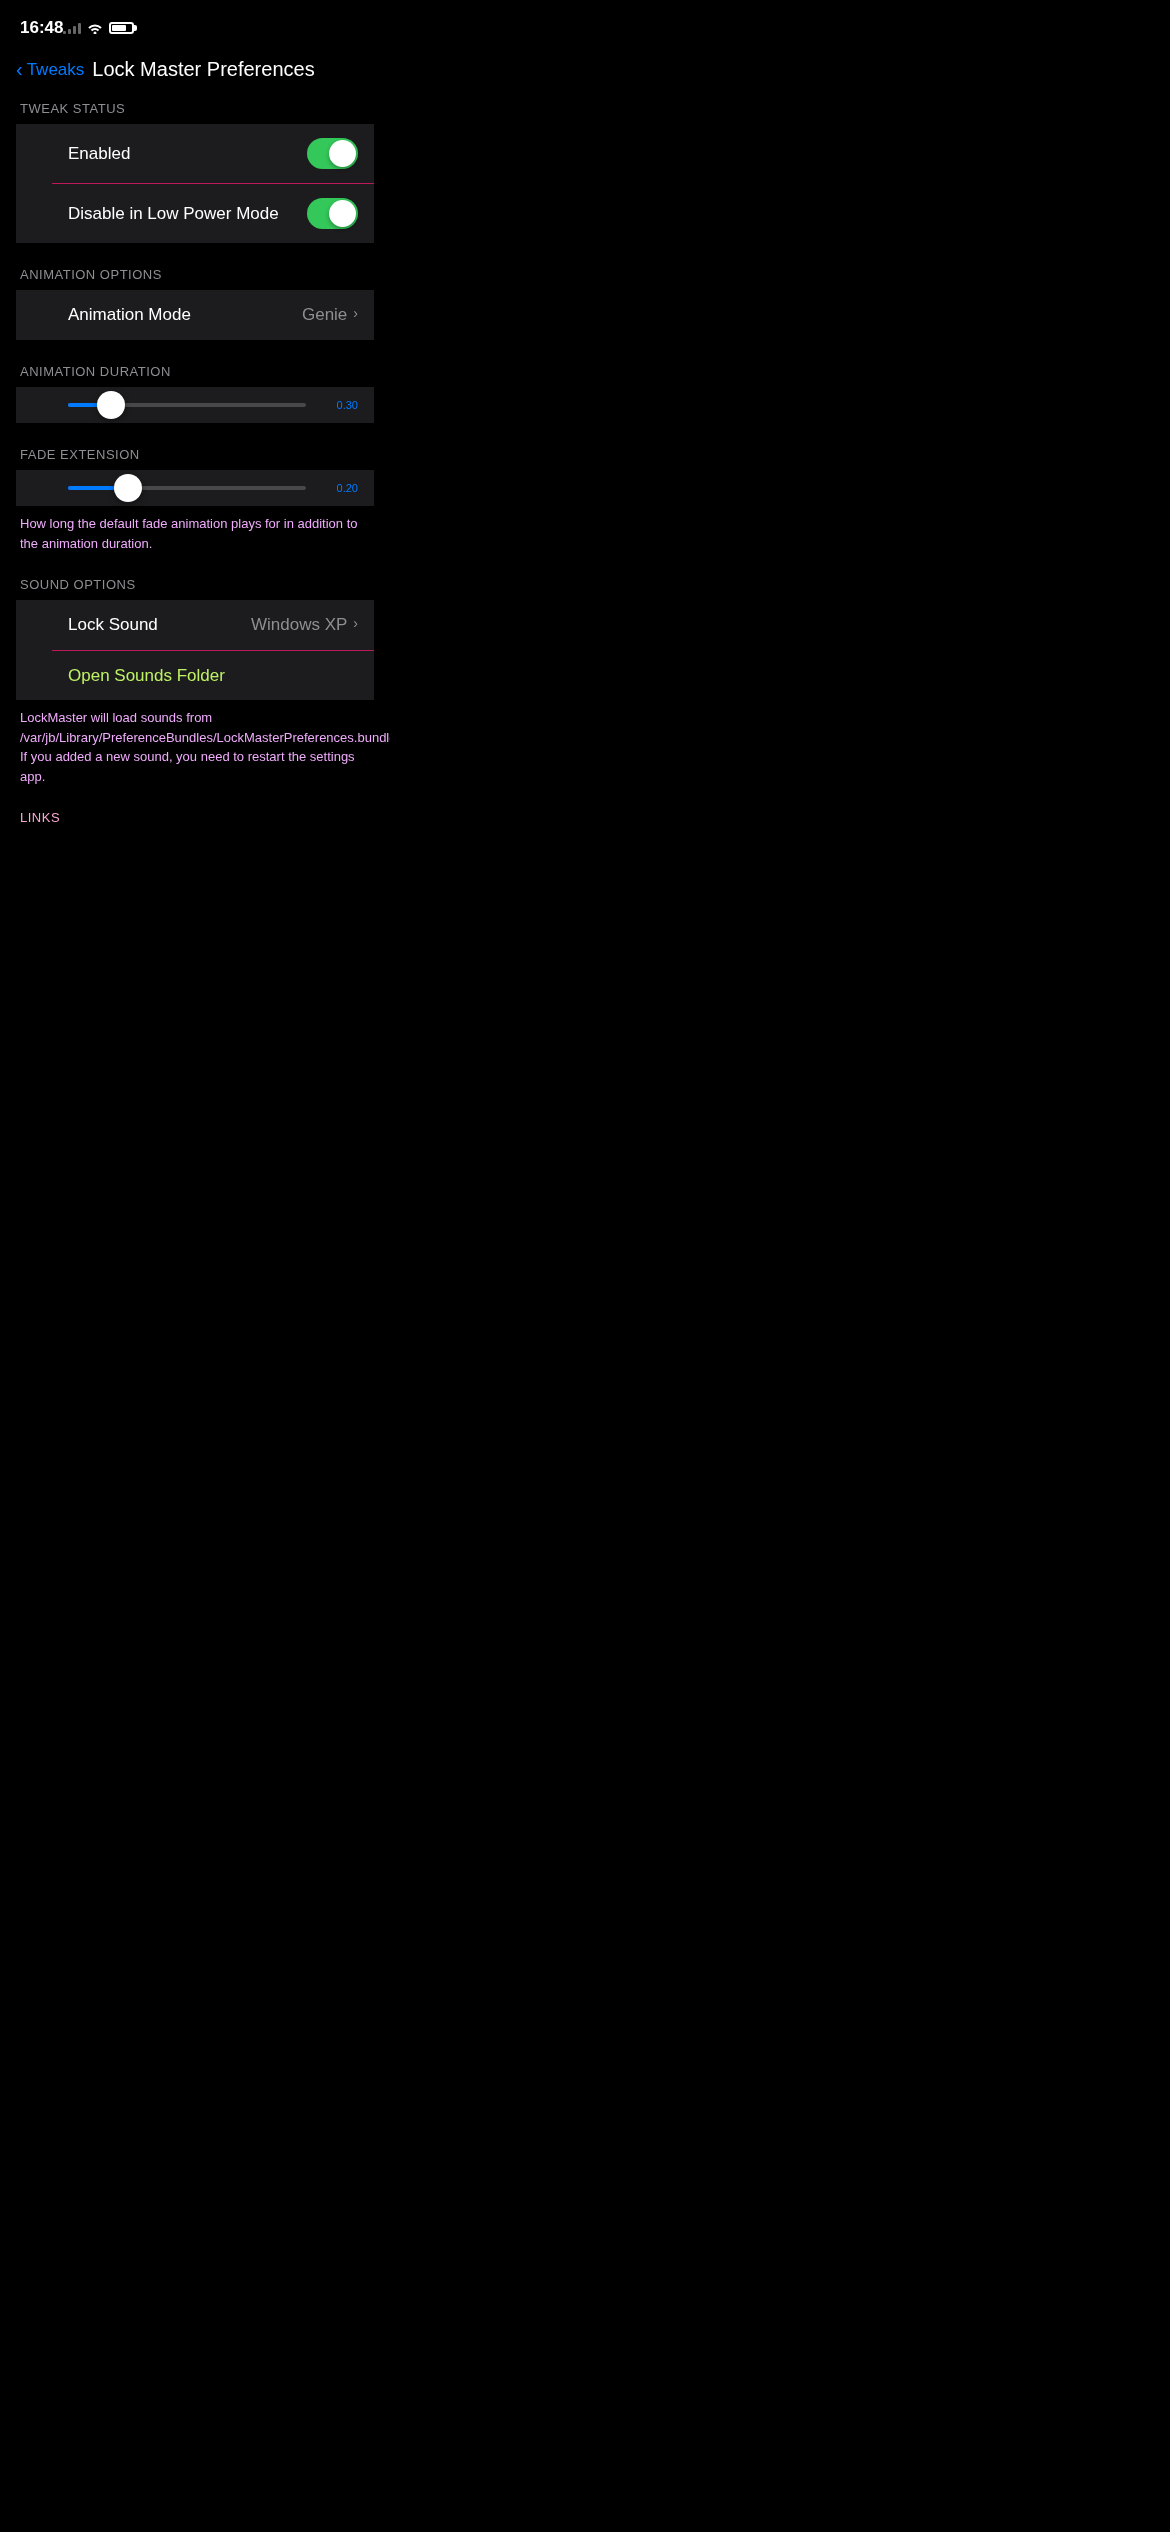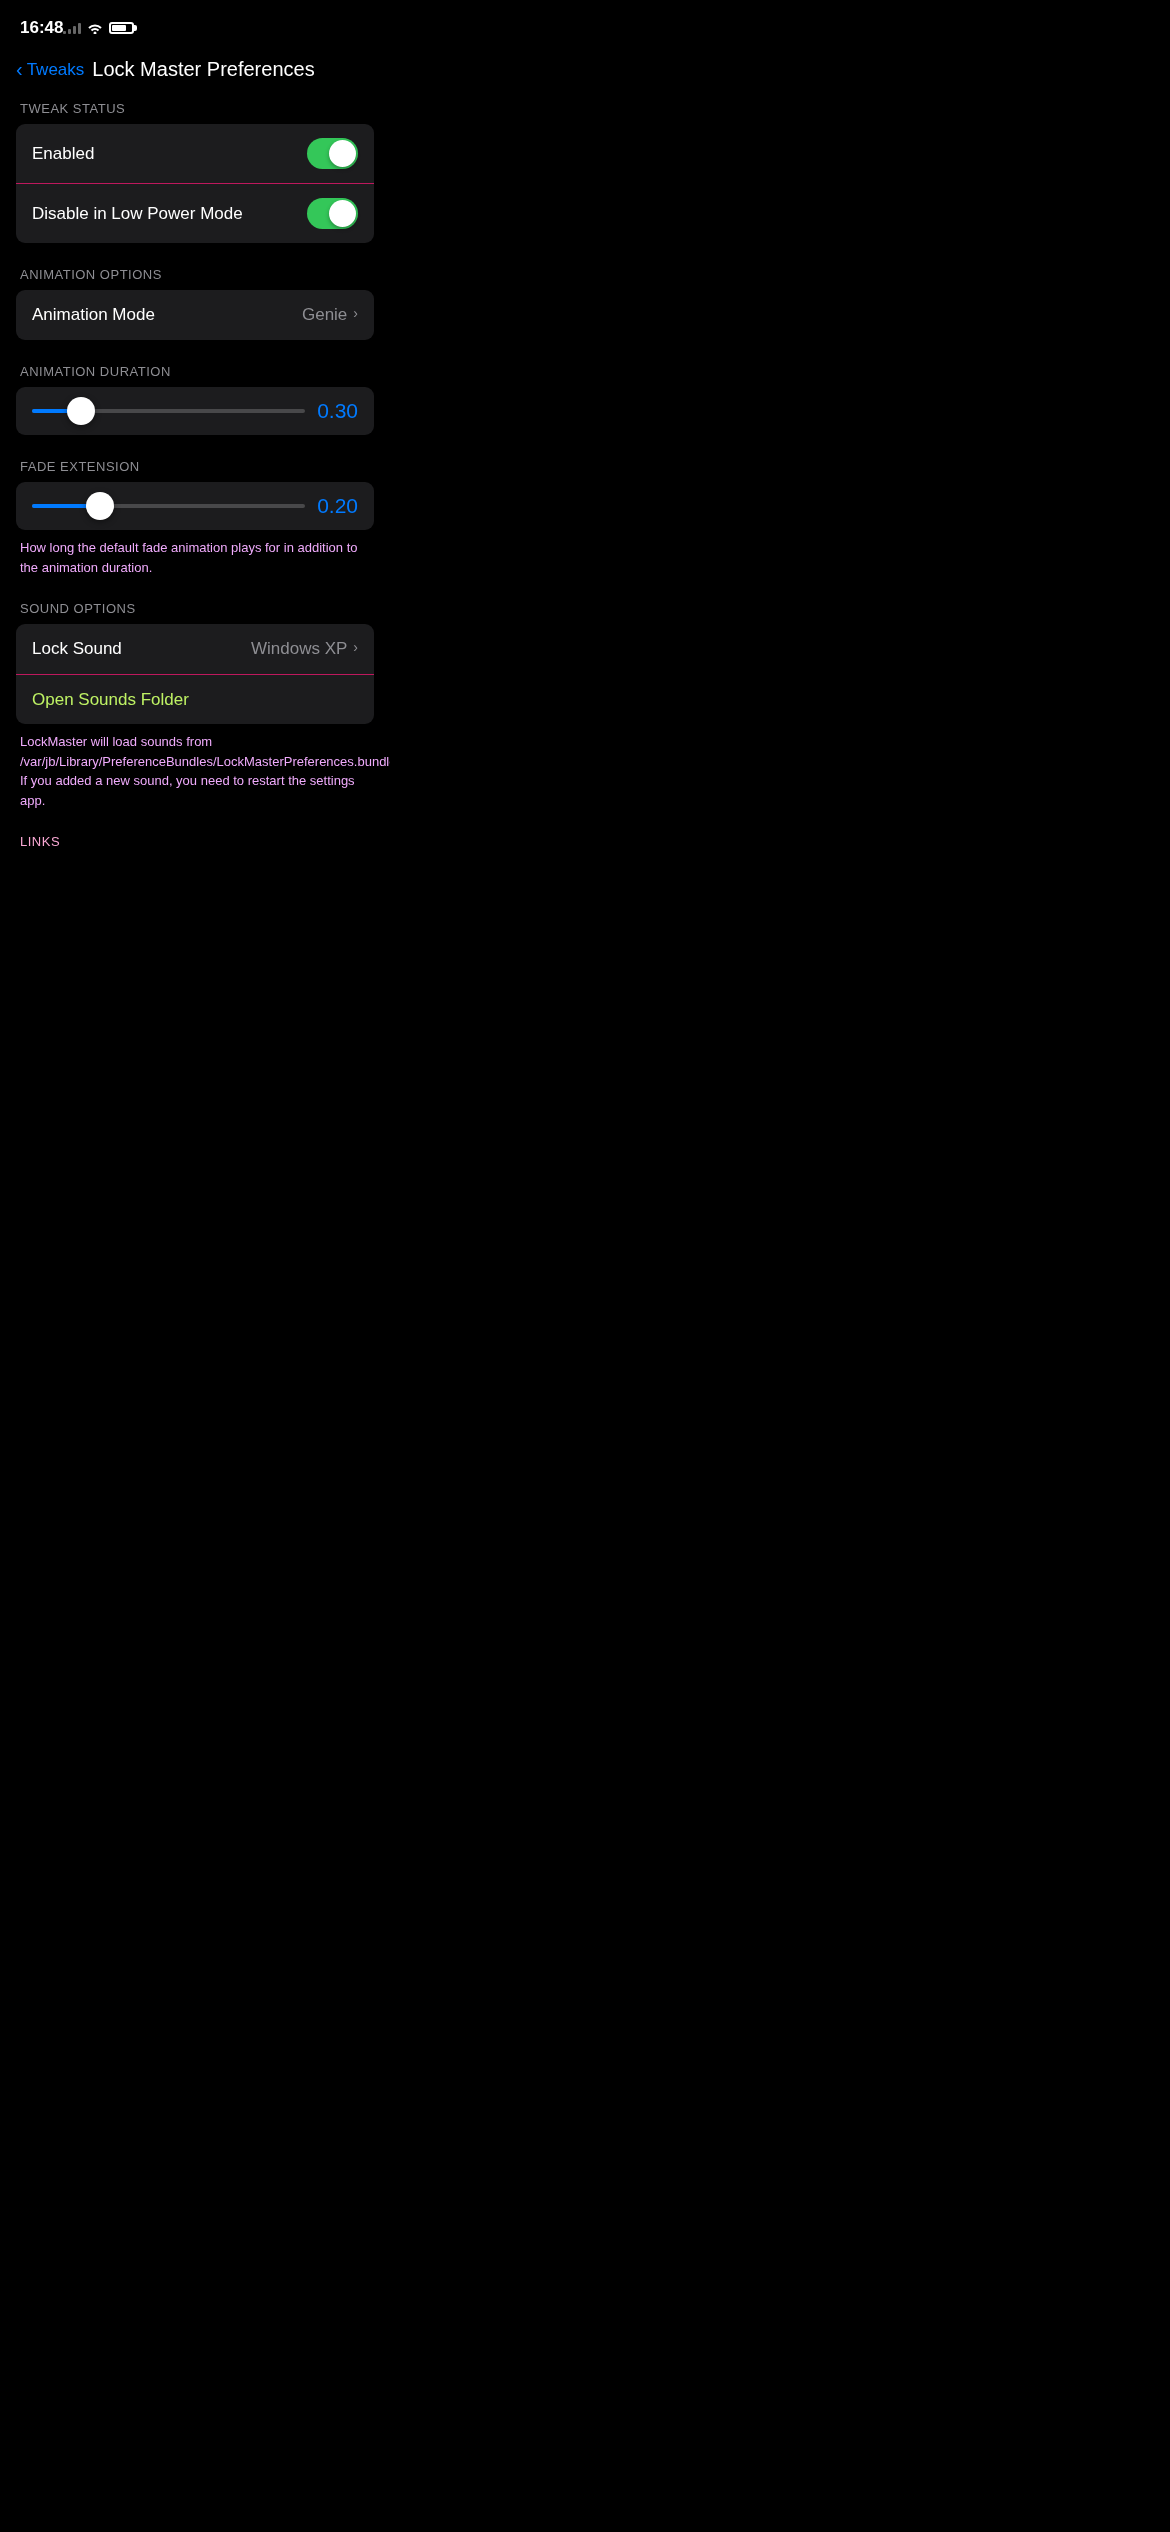--- a/index.html
+++ b/index.html
@@ -120,22 +120,23 @@
       color: #8E8E93;
       text-transform: uppercase;
       letter-spacing: 0.5px;
       margin-bottom: 8px;
       padding-left: 4px;
     }
 
     
     .card {
       background: #1C1C1E;
-      border-radius: 9px;
+      border-radius: 0;
       overflow: hidden;
+      padding-left: 36px;
     }
 
     
     .row {
       display: flex;
       align-items: center;
       justify-content: space-between;
       padding: 14px 16px;
       min-height: 50px;
     }
@@ -210,21 +211,21 @@
       background: #fff;
       border-radius: 50%;
       box-shadow: 0 2px 6px rgba(0,0,0,0.4);
       position: absolute;
       top: 50%;
       transform: translateY(-50%);
       cursor: grab;
     }
     .slider-value {
       color: #007AFF;
-      font-size: 21px;
+      font-size: 11px;
       min-width: 40px;
       text-align: right;
     }
 
     
     .description {
       font-size: 13px;
       color: #f0abfc;
       padding: 8px 4px 0 4px;
       line-height: 1.5;

